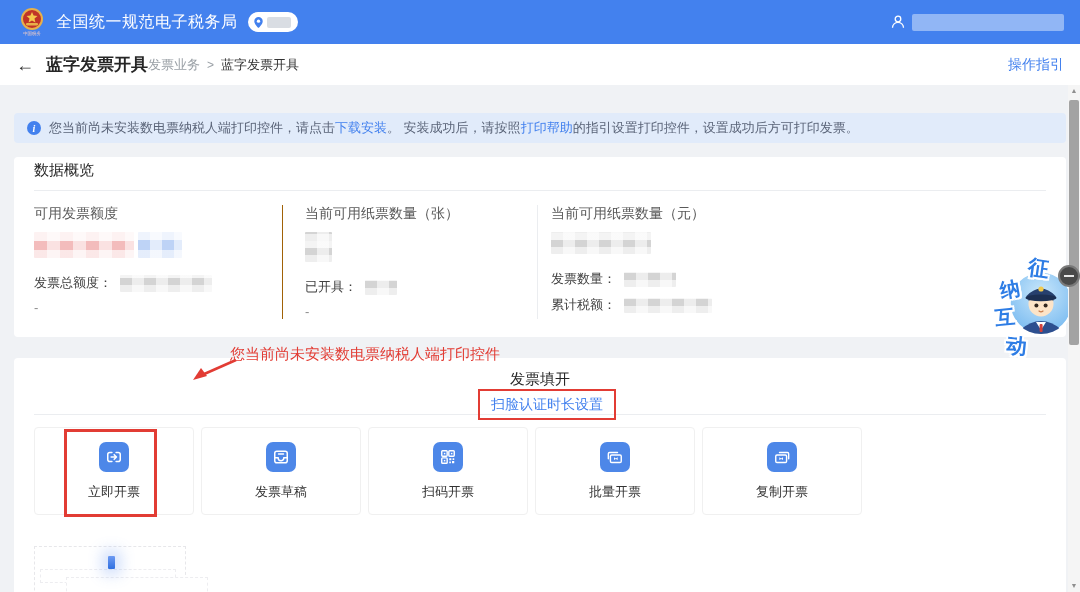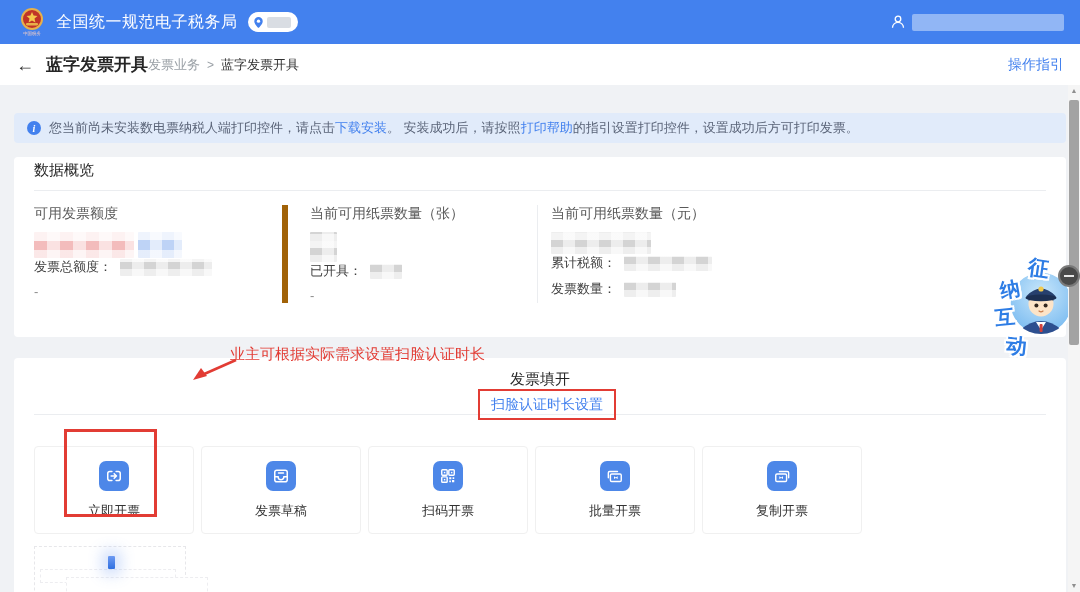--- a/index.html
+++ b/index.html
@@ -32,24 +32,24 @@
   .info-ic { width:14px; height:14px; border-radius:50%; background:#4381ee; color:#fff; font-size:10px; font-style:italic; font-weight:bold; display:flex; align-items:center; justify-content:center; margin-right:8px; flex:none; font-family:"Liberation Serif","DejaVu Serif",serif; }
   .banner a { color:#4381ee; text-decoration:none; cursor:pointer; }
 
   
   .card { margin:0 14px; background:#ffffff; border-radius:4px; }
   .overview { margin-top:14px; height:180px; padding:4px 20px; overflow:hidden; }
   .sec-title { font-size:15px; color:#262626; font-weight:500; }
   .sec-divider { border-bottom:1px solid #ebedf0; margin-top:10px; }
   .ov-cols { display:flex; margin-top:14px; }
   .ov-col1 { width:248px; }
-  .ov-col2 { width:255px; border-left:6px solid #a16207; padding-left:22px; }
+  .ov-col2 { width:255px; border-left:1px solid #a16207; padding-left:22px; }
   .ov-col3 { flex:1; border-left:1px solid #ebedf0; padding-left:13px; }
   .ov-label { font-size:14px; color:#595959; }
-  .ov-row { font-size:13px; color:#404040; display:flex; align-items:center; }
+  .ov-row { margin-top:16px; font-size:13px; color:#404040; display:flex; align-items:center; }
   .ov-row + .ov-row { margin-top:8px; }
   .ov-dash { margin-top:8px; font-size:13px; color:#8c8c8c; }
 
   
   .mz { display:inline-block; border-radius:1px; }
   .mz-top { margin-top:9px; display:flex; }
   .mz-pink { width:100px; height:26px;
     background:repeating-linear-gradient(90deg,#f3bcbc 0 13px,#fae2e2 13px 26px),
                repeating-linear-gradient(0deg,rgba(255,255,255,.65) 0 8px,rgba(255,255,255,0) 8px 17px,rgba(255,255,255,.8) 17px 26px);
     background-blend-mode:screen; }
@@ -70,21 +70,21 @@
 
   
   .fill { margin-top:21px; height:300px; padding:12px 20px; position:relative; }
   .fill-head { display:flex; align-items:center; height:32px;flex-direction:column; }
   .fill-title { font-size:15px; color:#262626; font-weight:500; }
   .face-link-box { margin-left:14px; border:2px solid #e23c34; padding:4px 11px; cursor:pointer; }
   .face-link { color:#4381ee; font-size:14px; }
   .fill-divider { border-bottom:1px solid #ebedf0; margin-top:12px; }
   .cards-row { display:flex; gap:7px; margin-top:12px; }
   .op-card { width:160px; height:88px; border:1px solid #f0f0f0; border-radius:4px; background:#fff;
-    display:flex; flex-direction:column; align-items:center; justify-content:center; cursor:pointer;margin-top:19px; }
+    display:flex; flex-direction:column; align-items:center; justify-content:center; cursor:pointer; }
   .op-ic { width:30px; height:30px; border-radius:7px; background:#4d87e8; display:flex; align-items:center; justify-content:center; }
   .op-label { margin-top:11px; font-size:13px; color:#333333; }
 
   
   .annot-text { position:absolute; left:230px; top:345px; font-size:15px; color:#e23c34; white-space:nowrap; }
   .annot-arrow { position:absolute; left:190px; top:357px; }
   .redbox-card { position:absolute; left:64px; top:429px; width:93px; height:88px; border:3px solid #e23c34; }
 
   
   .ghost-a { position:absolute; left:34px; top:546px; width:152px; height:60px; border:1px dashed #e7e7ea; }
@@ -192,26 +192,26 @@
           <span class="mz mz-gray mz-inline mz-s2"></span>
         </div>
         <div class="ov-dash">-</div>
       </div>
       <div class="ov-col3">
         <div class="ov-label">当前可用纸票数量（元）</div>
         <div class="mz-top">
           <span class="mz mz-gray mz-g-wide"></span>
         </div>
         <div class="ov-row">
+          <span>发票数量：</span>
+          <span class="mz mz-gray mz-inline mz-s4"></span>
+        </div>
+        <div class="ov-row">
           <span>累计税额：</span>
           <span class="mz mz-gray mz-inline mz-s3"></span>
-        </div>
-        <div class="ov-row">
-          <span>发票数量：</span>
-          <span class="mz mz-gray mz-inline mz-s4"></span>
         </div>
       </div>
     </div>
   </section>
 
   <section class="card fill">
     <div class="fill-head">
       <span class="fill-title">发票填开</span>
       <span class="face-link-box">
         <span class="face-link">扫脸认证时长设置</span>
@@ -274,21 +274,21 @@
             <rect x="4.5" y="9.5" width="13" height="9" rx="1.5" fill="none" stroke="#fff" stroke-width="1.7"></rect>
             <path d="M8.8 12.3l2.6 1.7-2.6 1.7z M13.2 12.3l-2.6 1.7 2.6 1.7z" fill="#fff"></path>
           </svg>
         </span>
         <span class="op-label">复制开票</span>
       </div>
 
     </div>
   </section>
 
-  <div class="annot-text">业主可根据实际需求设置扫脸认证时长</div>
+  <div class="annot-text">您当前尚未安装数电票纳税人端打印控件</div>
   <svg class="annot-arrow" width="50" height="26" viewBox="0 0 50 26">
     <line x1="46" y1="3" x2="12" y2="18" stroke="#e23c34" stroke-width="2.6"></line>
     <path d="M3 23l14-4-6-8z" fill="#e23c34"></path>
   </svg>
   <div class="redbox-card"></div>
 
   <div class="ghost-a"></div>
   <div class="ghost-b"></div>
   <div class="ghost-c"></div>
   <div class="ghost-bar"></div>

